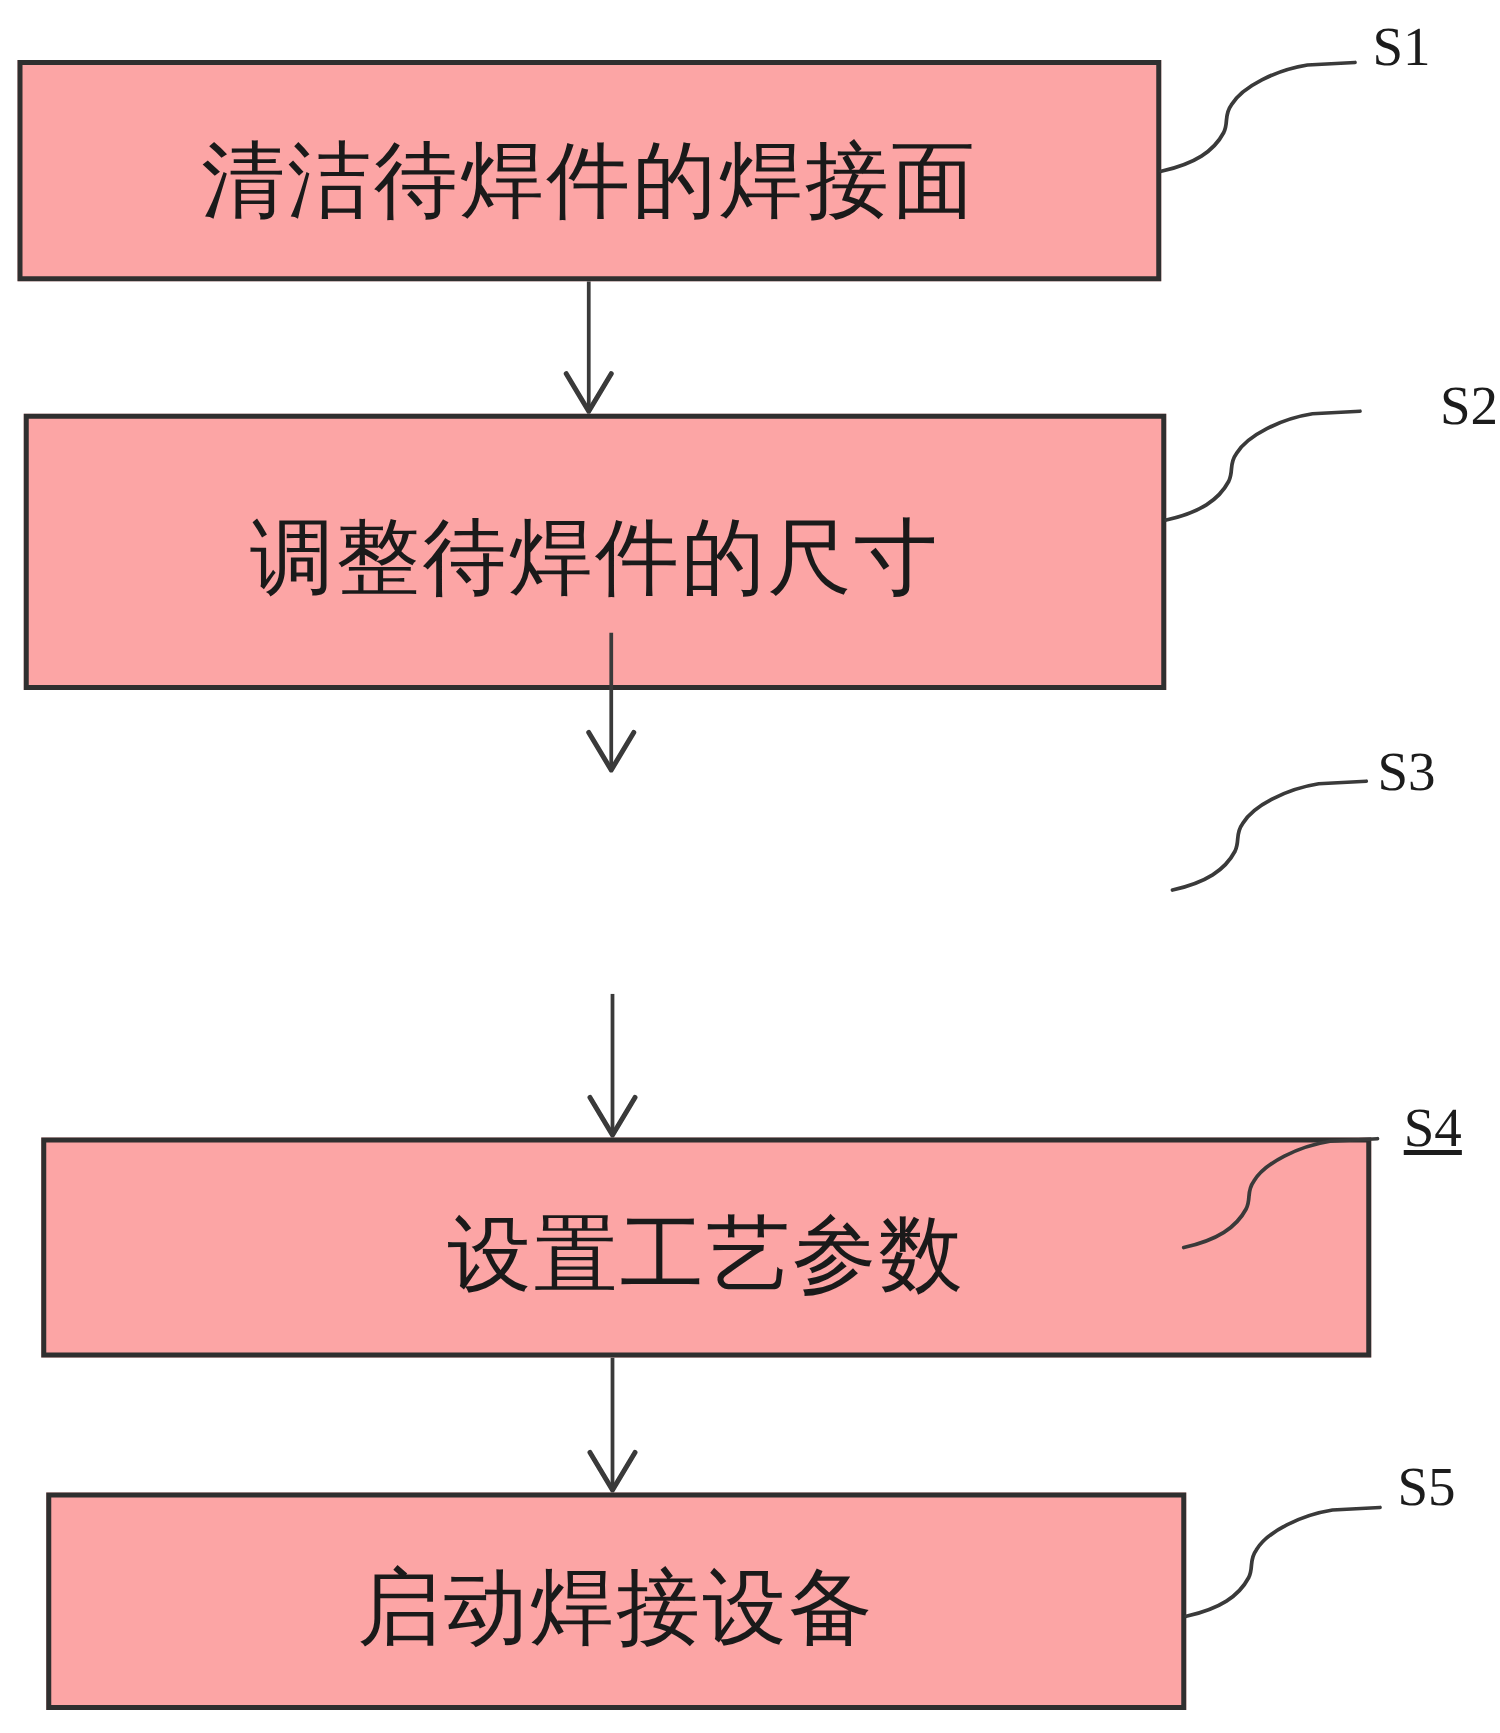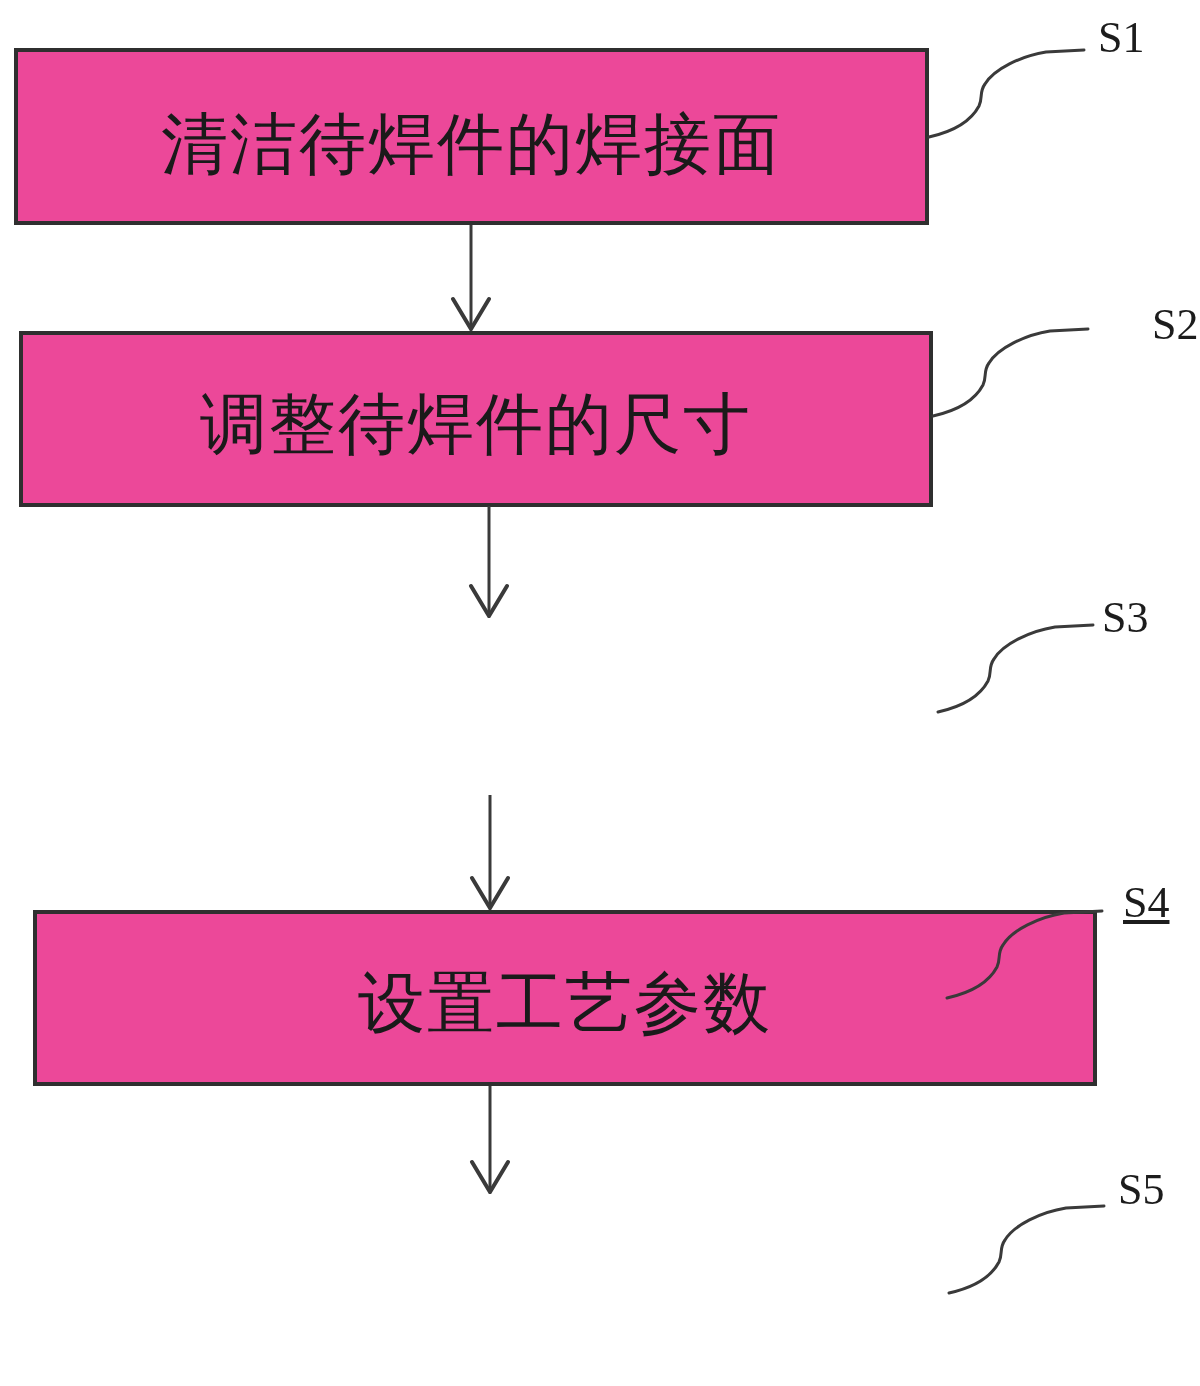--- a/index.html
+++ b/index.html
@@ -12,35 +12,35 @@
     width: 1200px;
     height: 1386px;
     background: #ffffff;
     font-family: "Liberation Serif", serif;
     overflow: hidden;
   }
   .step-box {
     position: absolute;
     box-sizing: border-box;
     border: 4px solid #2f2f2f;
-    background: #ec4899;
+    background: #fca5a5;
     display: flex;
     align-items: center;
     justify-content: center;
     padding-top: 10px;
   }
   .step-box .step-text {
     font-size: 67px;
     letter-spacing: 2px;
     color: #1a1a1a;
     font-weight: 500;
     white-space: nowrap;
   }
   .b1 { left: 14px;  top: 48px;   width: 915px; height: 177px; padding-top: 16px; }
-  .b2 { left: 19px;  top: 331px;  width: 914px; height: 176px; }
+  .b2 { left: 19px;  top: 331px;  width: 914px; height: 221px; }
   .b3 { left: 25px;  top: 618px;  width: 913px; height: 177px; padding-top: 16px; }
   .b4 { left: 33px;  top: 910px;  width: 1064px; height: 176px; }
   .b5 { left: 37px;  top: 1194px; width: 912px; height: 174px; }
 
   .arrow {
     position: absolute;
     width: 44px;
   }
   .a1 { left: 449px; top: 225px; height: 106px; }
   .a2 { left: 467px; top: 506px; height: 112px; }
@@ -79,20 +79,23 @@
 
   <div class="step-box b1">
     <span class="step-text">清洁待焊件的焊接面</span>
   </div>
   <div class="step-box b2">
     <span class="step-text">调整待焊件的尺寸</span>
   </div>
   <div class="step-box b4">
     <span class="step-text">设置工艺参数</span>
   </div>
+  <div class="step-box b5">
+    <span class="step-text">启动焊接设备</span>
+  </div>
 
   <svg class="arrow a1" viewBox="0 0 44 106" preserveAspectRatio="none">
     <line x1="22" y1="0" x2="22" y2="104" stroke="#3a3a3a" stroke-width="3"></line>
     <path d="M 4 74 L 22 104 L 40 74" fill="none" stroke="#3a3a3a" stroke-width="4" stroke-linecap="round"></path>
   </svg>
   <svg class="arrow a2" viewBox="0 0 44 112" preserveAspectRatio="none">
     <line x1="22" y1="0" x2="22" y2="110" stroke="#3a3a3a" stroke-width="3"></line>
     <path d="M 4 80 L 22 110 L 40 80" fill="none" stroke="#3a3a3a" stroke-width="4" stroke-linecap="round"></path>
   </svg>
   <svg class="arrow a3" viewBox="0 0 44 115" preserveAspectRatio="none">

